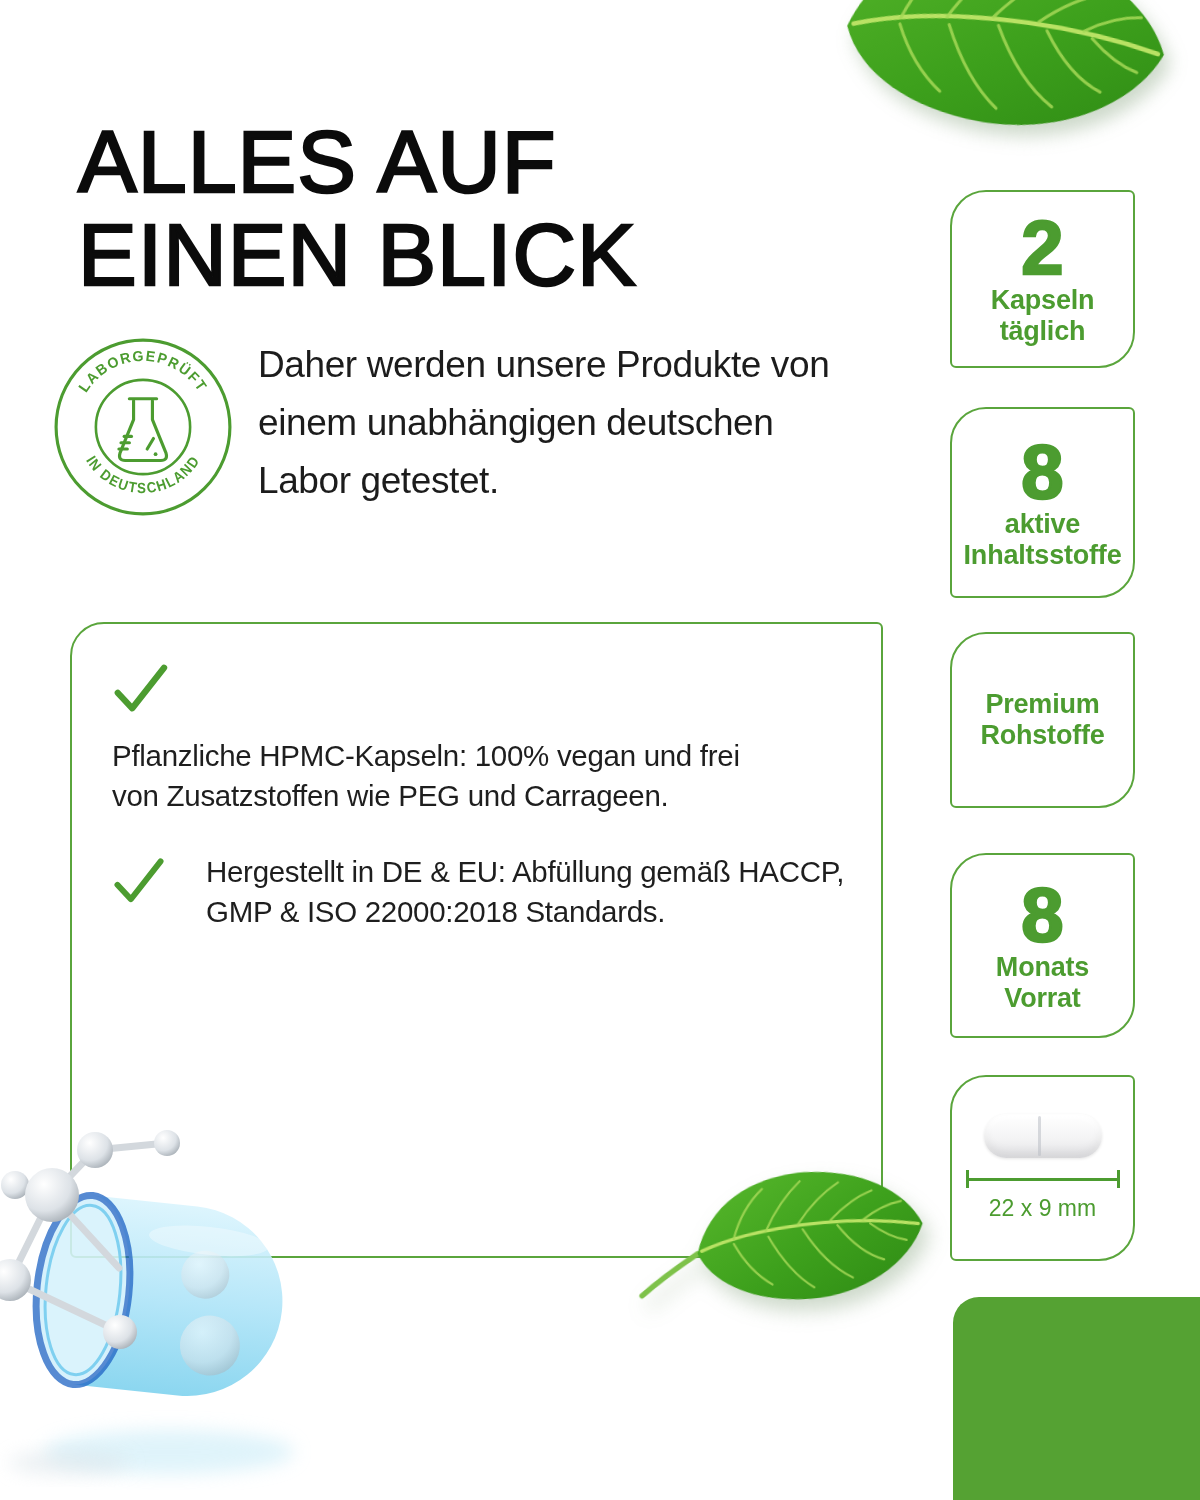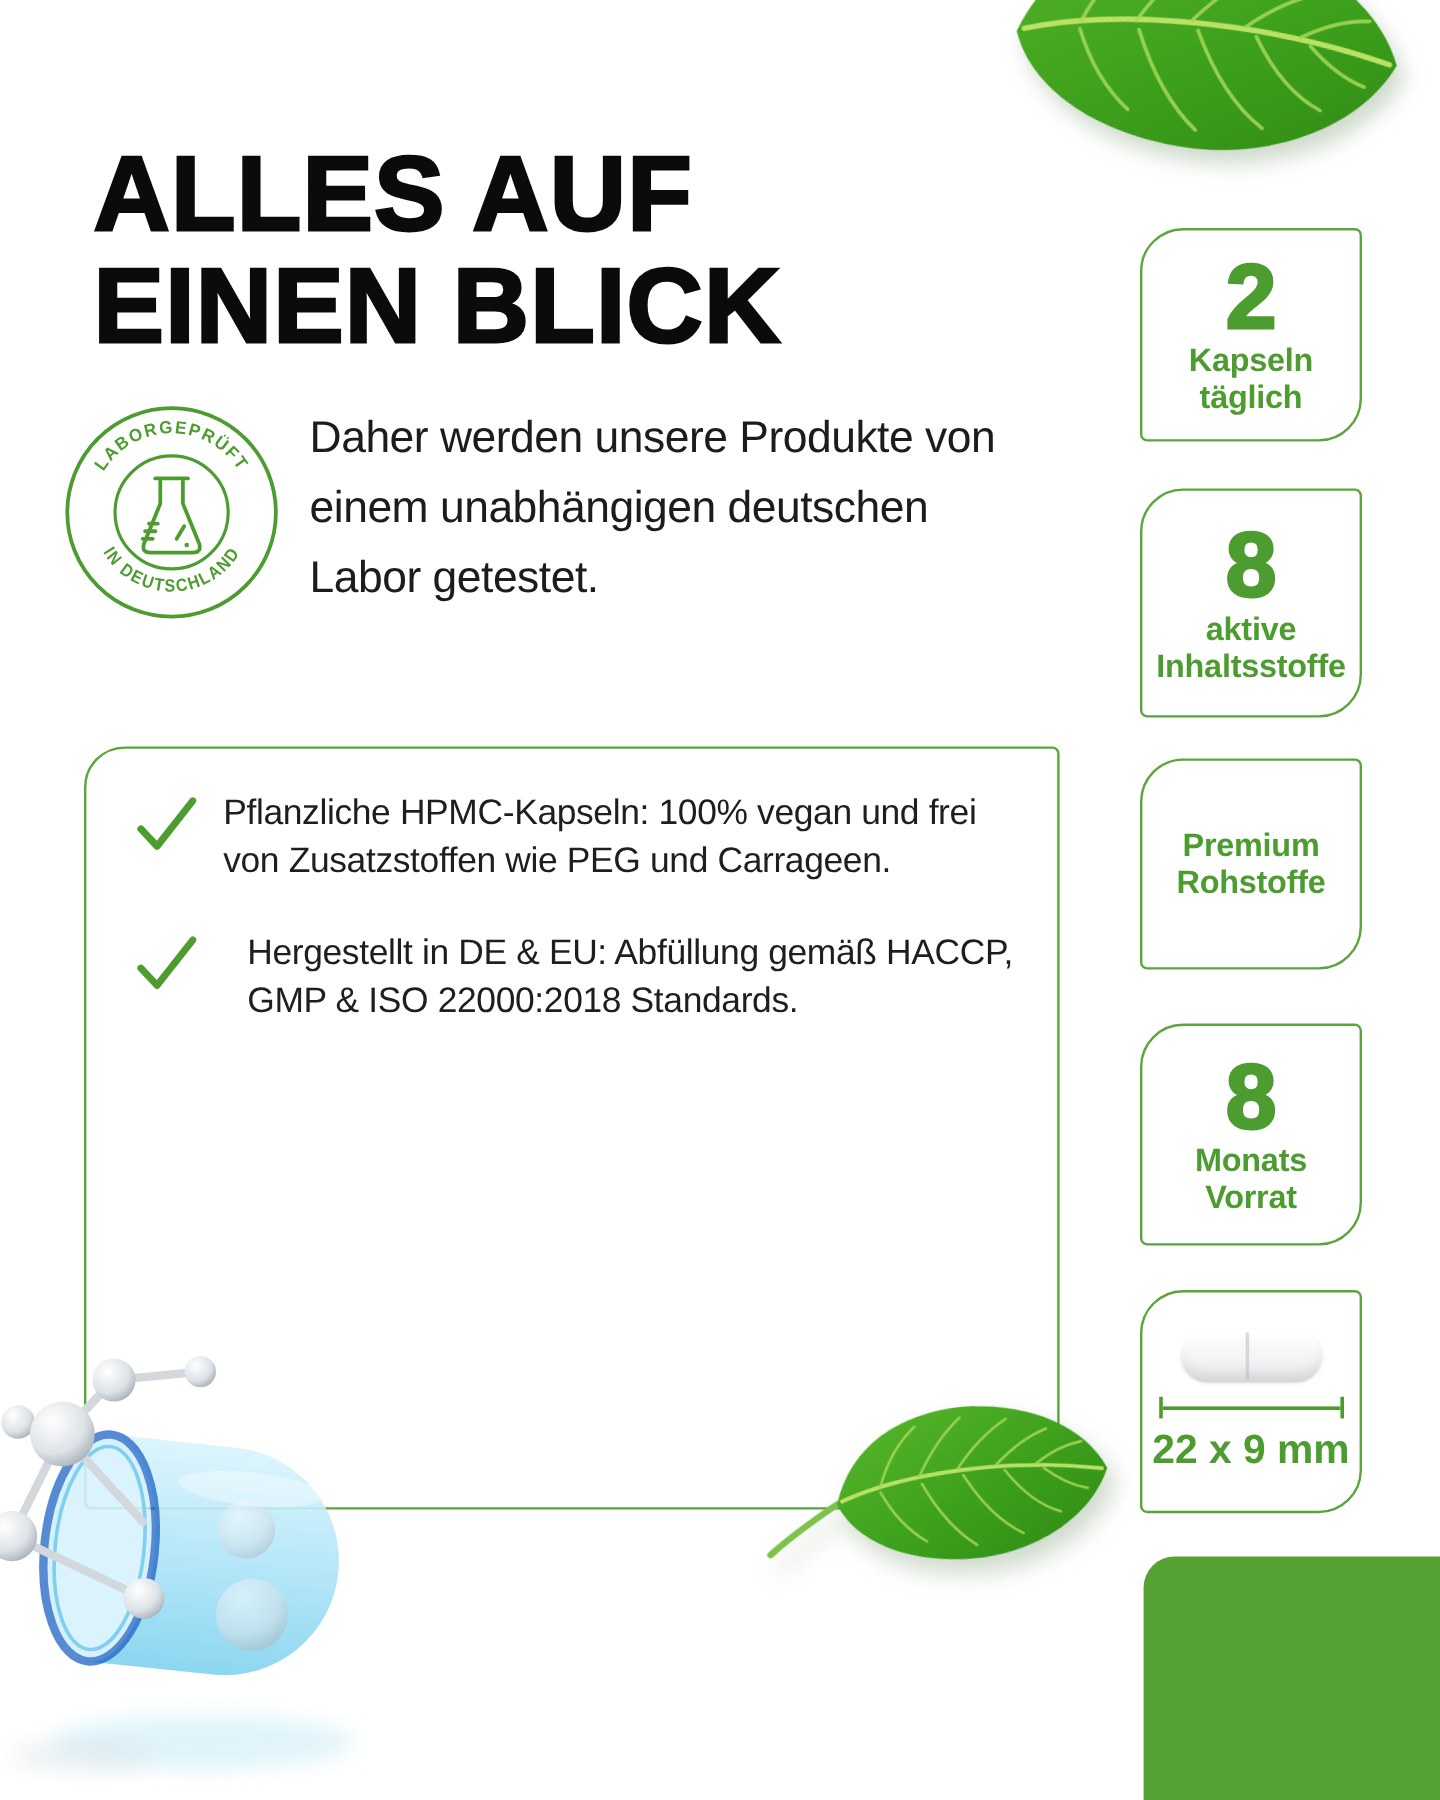--- a/index.html
+++ b/index.html
@@ -3,42 +3,42 @@
 <meta charset="utf-8">
 <style>
   html,body{margin:0;padding:0;background:#ffffff;}
   .canvas{
     position:relative;width:1200px;height:1500px;background:#ffffff;
     overflow:hidden;font-family:"Liberation Sans",sans-serif;
   }
   
   .headline{
     position:absolute;left:78px;top:56px;
-    font-size:88px;line-height:93px;font-weight:bold;
+    font-size:88px;line-height:93px;font-weight:normal;
     color:#0b0b0b;-webkit-text-stroke:2.5px #0b0b0b;
     letter-spacing:1px;white-space:pre-line;
   }
   
   .badge{position:absolute;left:54px;top:338px;width:178px;height:178px;}
   .badge text{font-family:"Liberation Sans",sans-serif;font-weight:bold;
     font-size:14px;letter-spacing:1.5px;fill:#4c9c30;}
   
   .intro{position:absolute;left:258px;top:336px;width:660px;}
   .intro-highlight{font-size:37px;line-height:50px;font-weight:bold;color:#4a9b35;letter-spacing:-0.4px;}
   .intro-body{font-size:37px;line-height:58px;color:#1c1c1c;white-space:pre-line;letter-spacing:-0.4px;}
   
   .features-box{
     position:absolute;left:70px;top:622px;width:813px;height:636px;
     border:2.5px solid #5aa53c;border-radius:34px 6px 34px 6px;box-sizing:border-box;
   }
   .feature{display:flex;gap:20px;padding-left:40px;padding-right:14px;align-items:flex-start;}
   .feature .check{flex:0 0 54px;margin-top:4px;}
   .feature p{margin:0;font-size:29.5px;line-height:40px;color:#1e1e1e;
     white-space:pre-line;letter-spacing:-0.3px;}
-  .f1{margin-top:34px;} .f2{margin-top:50px;} .f3{margin-top:36px;gap:40px;}
+  .f1{margin-top:34px;flex-direction:column;} .f2{margin-top:50px;} .f3{margin-top:36px;gap:40px;}
   
   .stat-card{
     position:absolute;left:950px;width:185px;box-sizing:border-box;
     border:2.5px solid #5aa53c;border-radius:36px 6px 36px 6px;
     display:flex;flex-direction:column;align-items:center;justify-content:center;
     background:#ffffff;
   }
   .s1{top:190px;height:178px;} .s2{top:407px;height:191px;}
   .s3{top:632px;height:176px;} .s4{top:853px;height:185px;}
   .s5{top:1075px;height:186px;}
@@ -54,21 +54,21 @@
     box-shadow:inset 0 -6px 10px rgba(0,0,0,.07), inset 0 4px 6px rgba(255,255,255,.95), 0 1px 3px rgba(0,0,0,.10);
   }
   .cap-graphic::after{
     content:"";position:absolute;left:46%;top:5%;height:90%;width:3px;
     background:rgba(185,190,197,.55);border-radius:2px;
   }
   .ruler{width:148px;height:18px;margin-top:12px;position:relative;
     border-left:3px solid #4c9c30;border-right:3px solid #4c9c30;}
   .ruler::after{content:"";position:absolute;left:0;right:0;top:50%;height:3px;
     margin-top:-1.5px;background:#4c9c30;}
-  .cap-dim{margin-top:7px;font-size:34px;font-weight:bold;color:#4c9c30;letter-spacing:0;}
+  .cap-dim{margin-top:7px;font-size:23px;font-weight:normal;color:#4c9c30;letter-spacing:0;}
   
   .green-panel{
     position:absolute;left:953px;top:1297px;width:247px;height:203px;
     background:#55a233;border-radius:26px 0 0 0;
   }
   
   .leaf-top{position:absolute;left:838px;top:-62px;width:336px;
     transform:rotate(8deg);filter:drop-shadow(8px 10px 9px rgba(90,130,80,.30));}
   .leaf-bottom{position:absolute;left:630px;top:1168px;width:300px;
     transform:rotate(-5deg);filter:drop-shadow(6px 12px 10px rgba(90,130,80,.30));}

